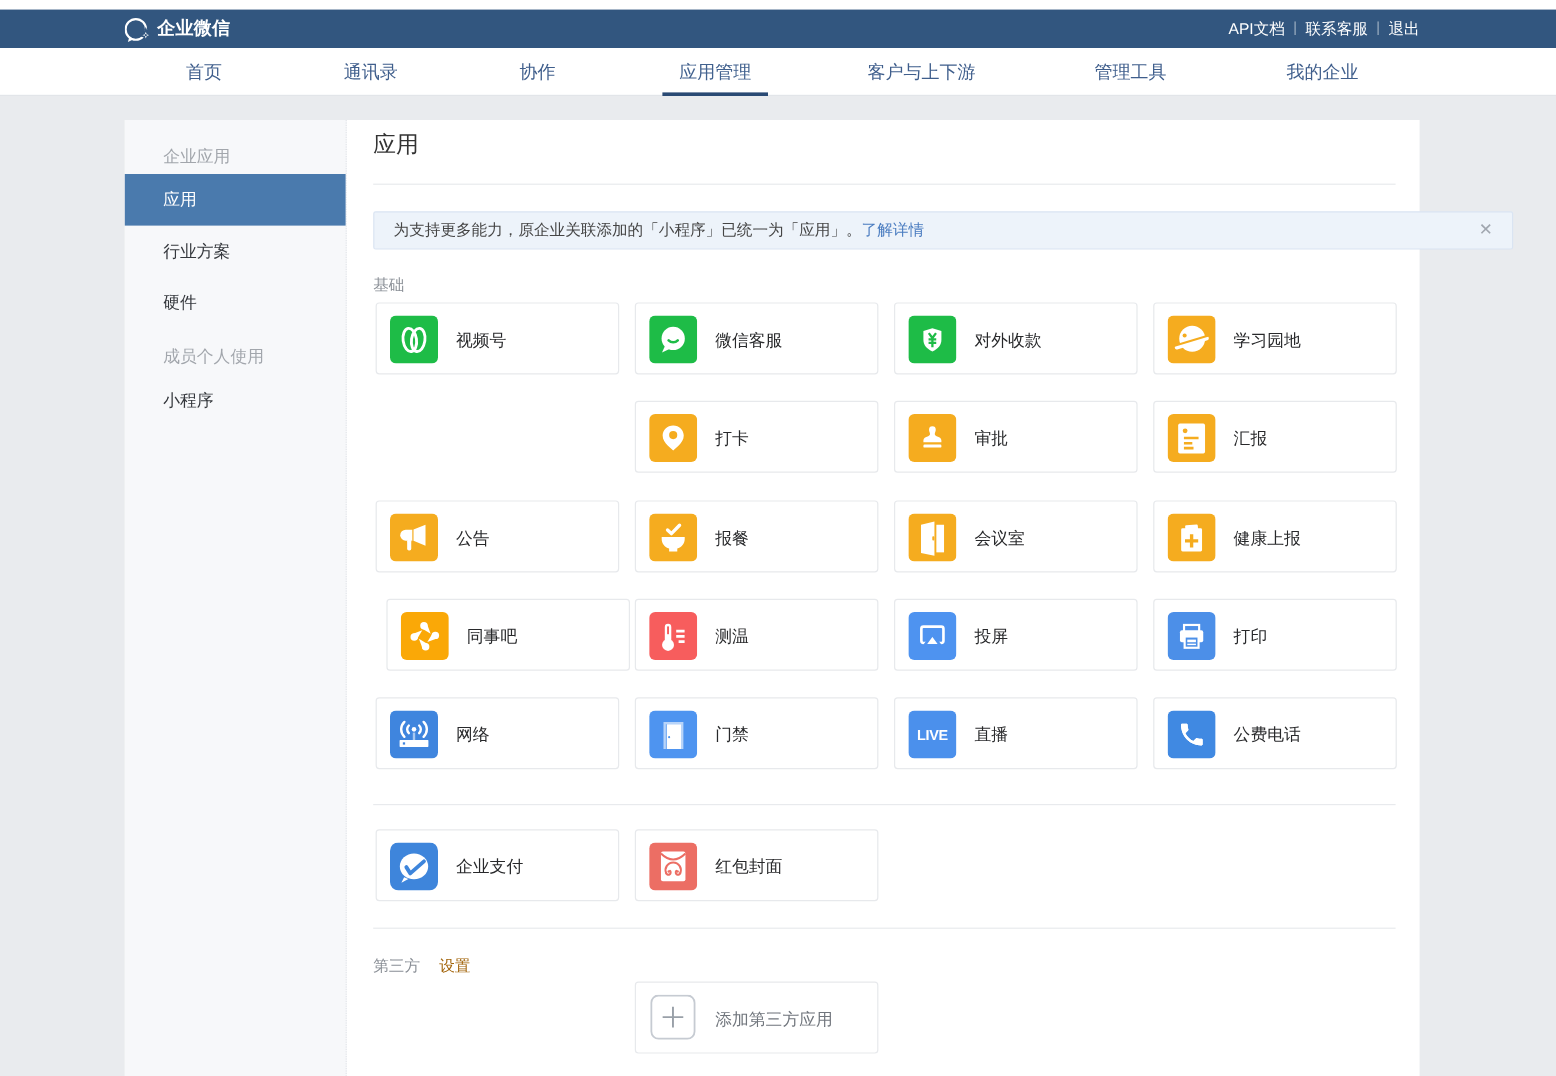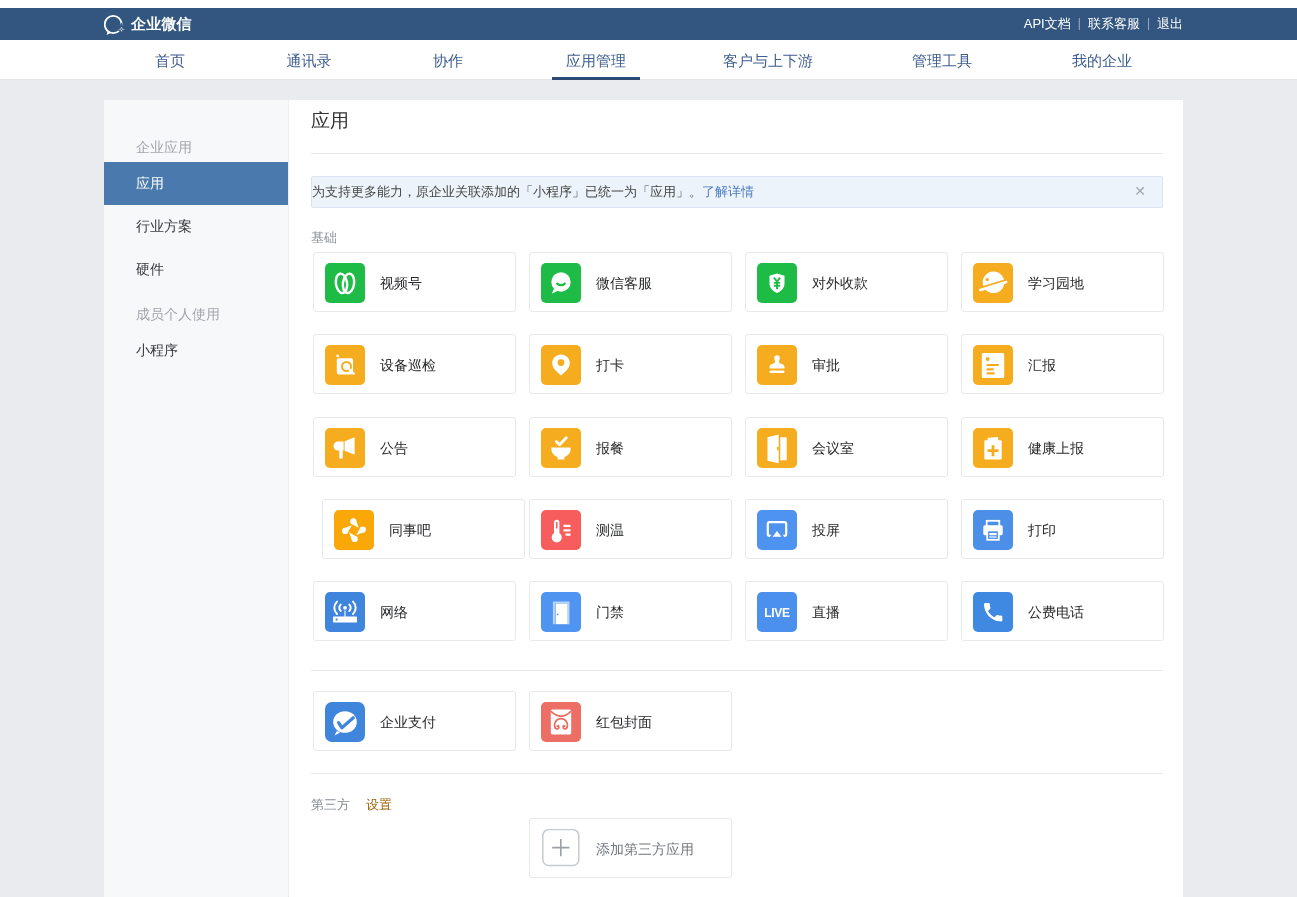--- a/index.html
+++ b/index.html
@@ -9,28 +9,28 @@
 .topbar{position:absolute;left:0;top:8px;width:100%;height:32px;background:#32567F;color:#fff}
 .brand{position:absolute;left:104px;top:2px;height:29px;font-size:15px;letter-spacing:.2px}
 .brand b{font-weight:bold;position:absolute;left:27px;top:0;line-height:28px;white-space:nowrap}
 .toplinks{position:absolute;right:114px;top:0;height:32px;line-height:32px;font-size:13px}
 .toplinks i{font-style:normal;color:rgba(255,255,255,.5);font-size:12px;position:relative;top:-1px;margin:0 7px}
 .nav{position:absolute;left:0;top:40px;width:100%;height:40px;background:#fff;border-bottom:1px solid #E2E5E9}
 .nav div{position:absolute;top:0;height:40px;line-height:42px;font-size:15px;color:#3F5E8C;transform:translateX(-50%);white-space:nowrap}
 .nav div.on{color:#41618E}
 .nav div.on:after{content:"";position:absolute;left:-14px;right:-14px;bottom:0;height:3px;background:#2A4A74}
 .card{position:absolute;left:104px;top:100px;width:1079px;bottom:0;background:#fff}
-.side{position:absolute;left:0;top:0;width:185px;bottom:0;background:#F7F8FA;border-right:1px dotted #E3E5E9;padding-top:32px}
+.side{position:absolute;left:0;top:0;width:185px;bottom:0;background:#F7F8FA;border-right:1px dotted #E3E5E9;padding-top:15px}
 .side .grp{height:30px;line-height:30px;padding-left:32px;font-size:14px;color:#A2A6AC}
 .side .it{height:43px;line-height:43px;padding-left:32px;font-size:14px;color:#34373C}
 .side .it.on{background:#4A7AAD;color:#fff}
 .side .grp.g2{margin-top:8px}
 .h1{position:absolute;left:311px;top:108px;font-size:19px;color:#333}
 .hr{position:absolute;left:311px;width:852px;height:0;border-top:1px solid #E8EAED}
-.notice{position:absolute;left:311px;top:176px;width:852px;height:32px;background:#EDF3FA;border:1px solid #DAE4F2;border-radius:2px;font-size:13px;color:#454545;line-height:29px;}
+.notice{position:absolute;left:311px;top:176px;width:950px;height:32px;background:#EDF3FA;border:1px solid #DAE4F2;border-radius:2px;font-size:13px;color:#454545;line-height:29px;padding-left:16px}
 .notice a{color:#4A7CC0;text-decoration:none}
 .notice .x{position:absolute;right:16px;top:0;color:#A0A6AF;font-size:14px;cursor:default}
 .sec{position:absolute;left:311px;font-size:13px;color:#8A8F96}
 .sec a{color:#a16207;text-decoration:none;margin-left:16px}
 .app{position:absolute;width:203px;height:60px;background:#fff;border:1px solid #E7E9EC;border-radius:3px}
 .app .ic{position:absolute;left:11px;top:10px;width:40px;height:40px}
 .app span{position:absolute;left:66px;top:0;height:60px;line-height:60px;font-size:14px;color:#28292B;white-space:nowrap}
 .app span.gray{color:#71767D}
 </style></head>
 <body>
@@ -105,30 +105,20 @@
         <rect width="40" height="40" rx="5" fill="#F5AC1F"></rect>
         <circle cx="20.5" cy="19.3" r="10.8" fill="#fff"></circle>
         <g transform="rotate(-17 20 22.2)">
           <rect x="5.2" y="21.1" width="29.6" height="3.3" rx="1.65" fill="#fff"></rect>
           <path d="M4.8 20.9h30.4" stroke="#F5AC1F" stroke-width="1.7"></path>
         </g>
         <circle cx="14.2" cy="16.6" r="1.7" fill="#F5AC1F"></circle>
       </svg>
       <span class="">学习园地</span>
     </div>
-<div class="app" style="left:313px;top:334px">
-      <svg class="ic" viewBox="0 0 40 40">
-        <rect width="40" height="40" rx="5" fill="#F5AC1F"></rect>
-        <circle cx="12.7" cy="10.9" r="1.4" fill="#fff"></circle>
-        <rect x="11.8" y="13.2" width="16.2" height="16.2" rx="1.8" fill="#fff"></rect>
-        <circle cx="21.5" cy="21.5" r="4.5" fill="#fff" stroke="#F5AC1F" stroke-width="2"></circle>
-        <path d="M24.9 24.8l3.7 3.8" stroke="#fff" stroke-width="2.6" stroke-linecap="round"></path>
-      </svg>
-      <span class="">设备巡检</span>
-    </div>
 <div class="app" style="left:529px;top:334px">
       <svg class="ic" viewBox="0 0 40 40">
         <rect width="40" height="40" rx="5" fill="#F5AC1F"></rect>
         <path d="M20 9.5c5 0 8.8 3.8 8.8 8.5 0 3.4-2 6.2-4.4 8.4L20 30.5l-4.4-4.1c-2.4-2.2-4.4-5-4.4-8.4 0-4.7 3.8-8.5 8.8-8.5z" fill="#fff"></path>
         <circle cx="20" cy="17.6" r="3.4" fill="#F5AC1F"></circle>
       </svg>
       <span class="">打卡</span>
     </div>
 <div class="app" style="left:745px;top:334px">
       <svg class="ic" viewBox="0 0 40 40">

